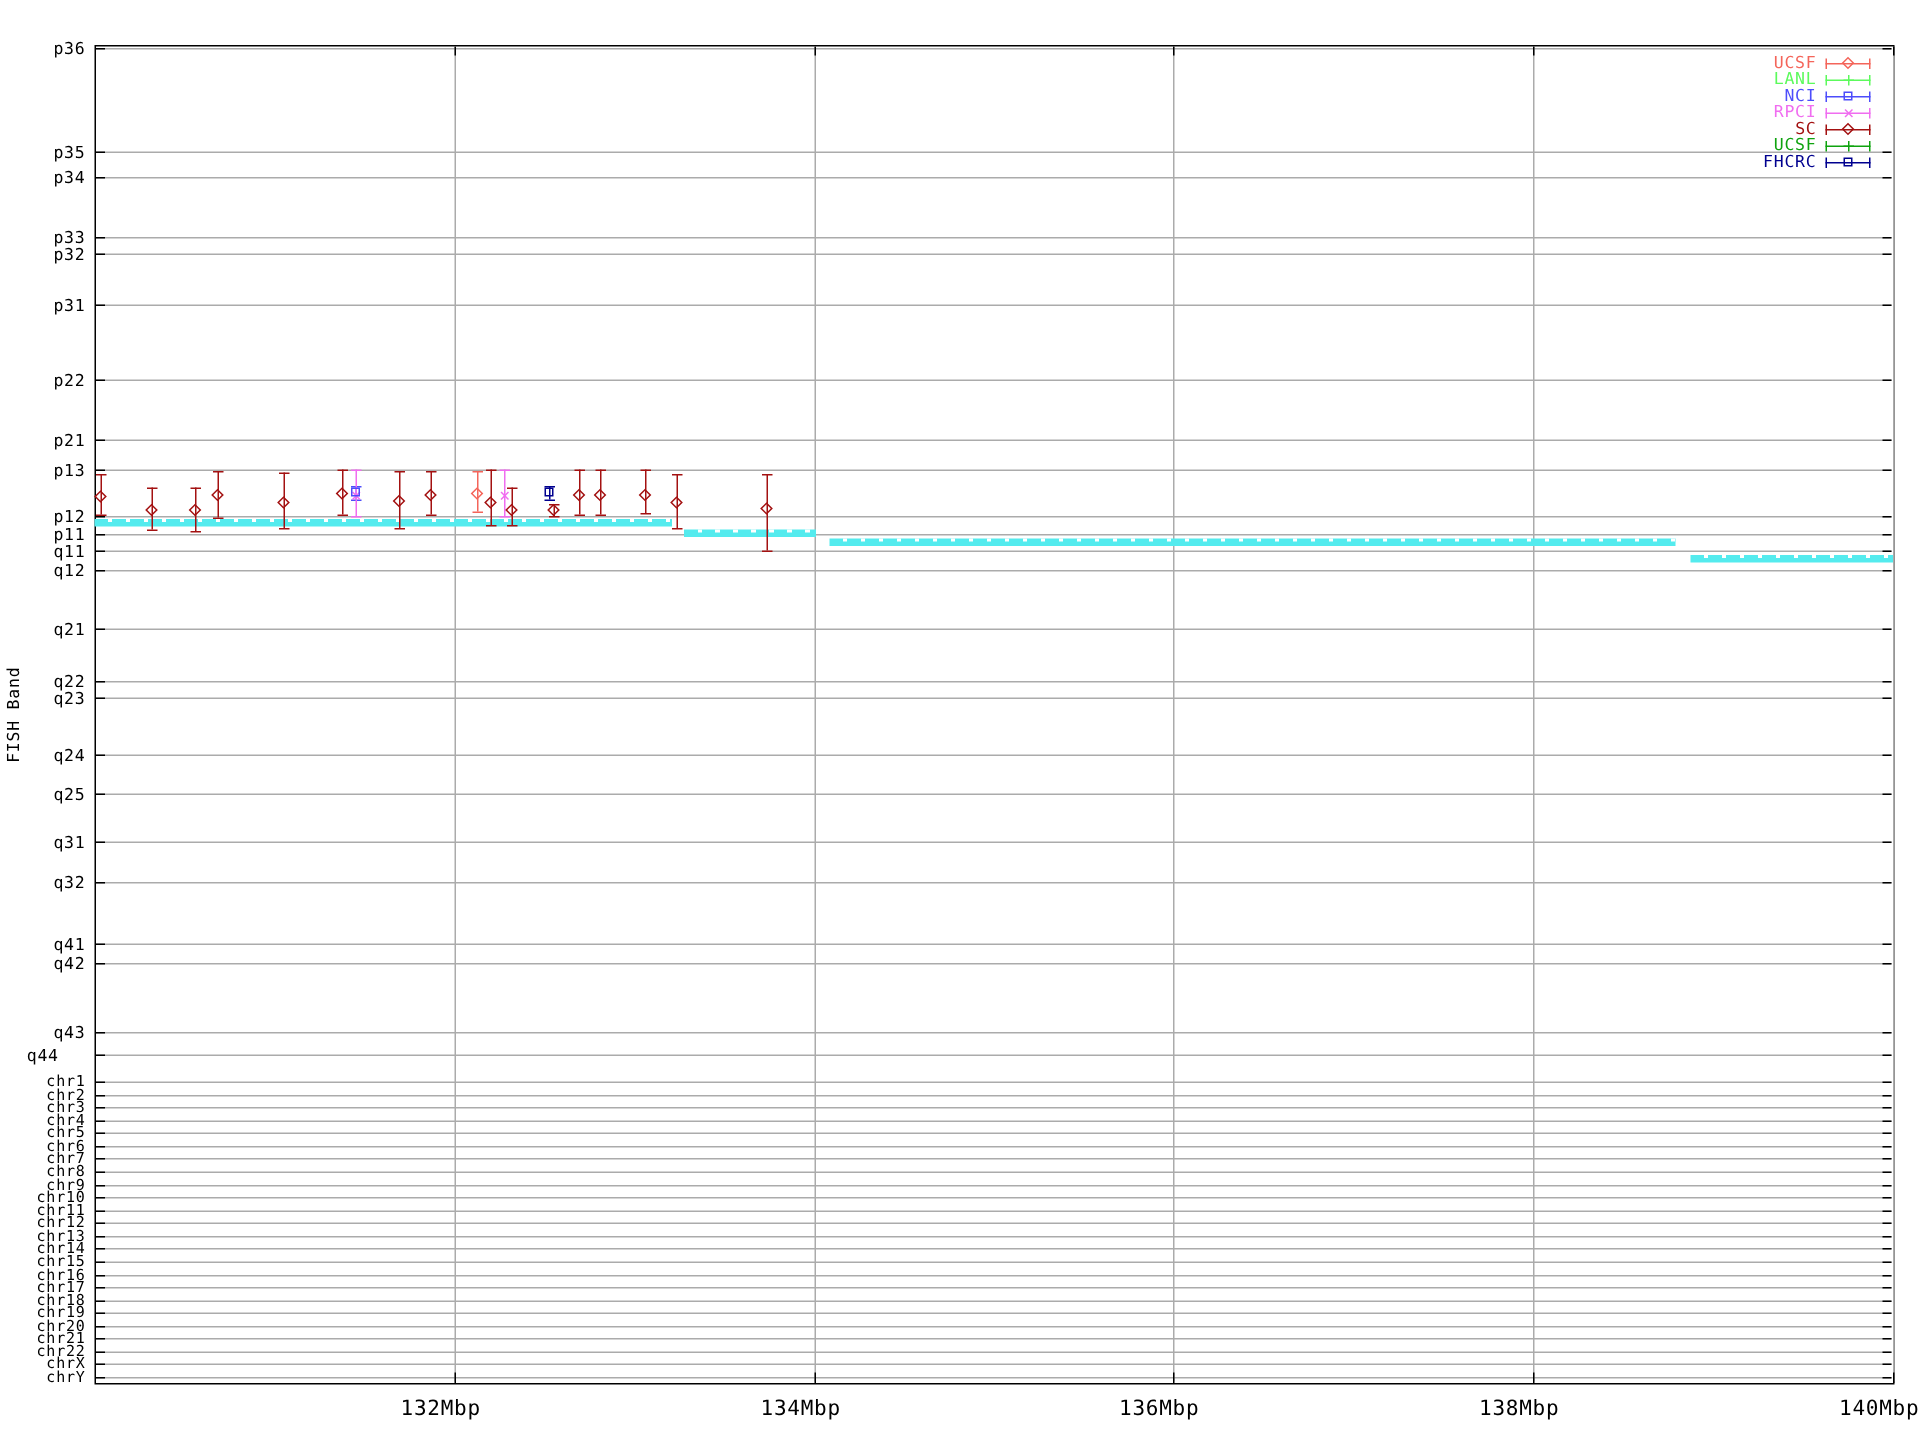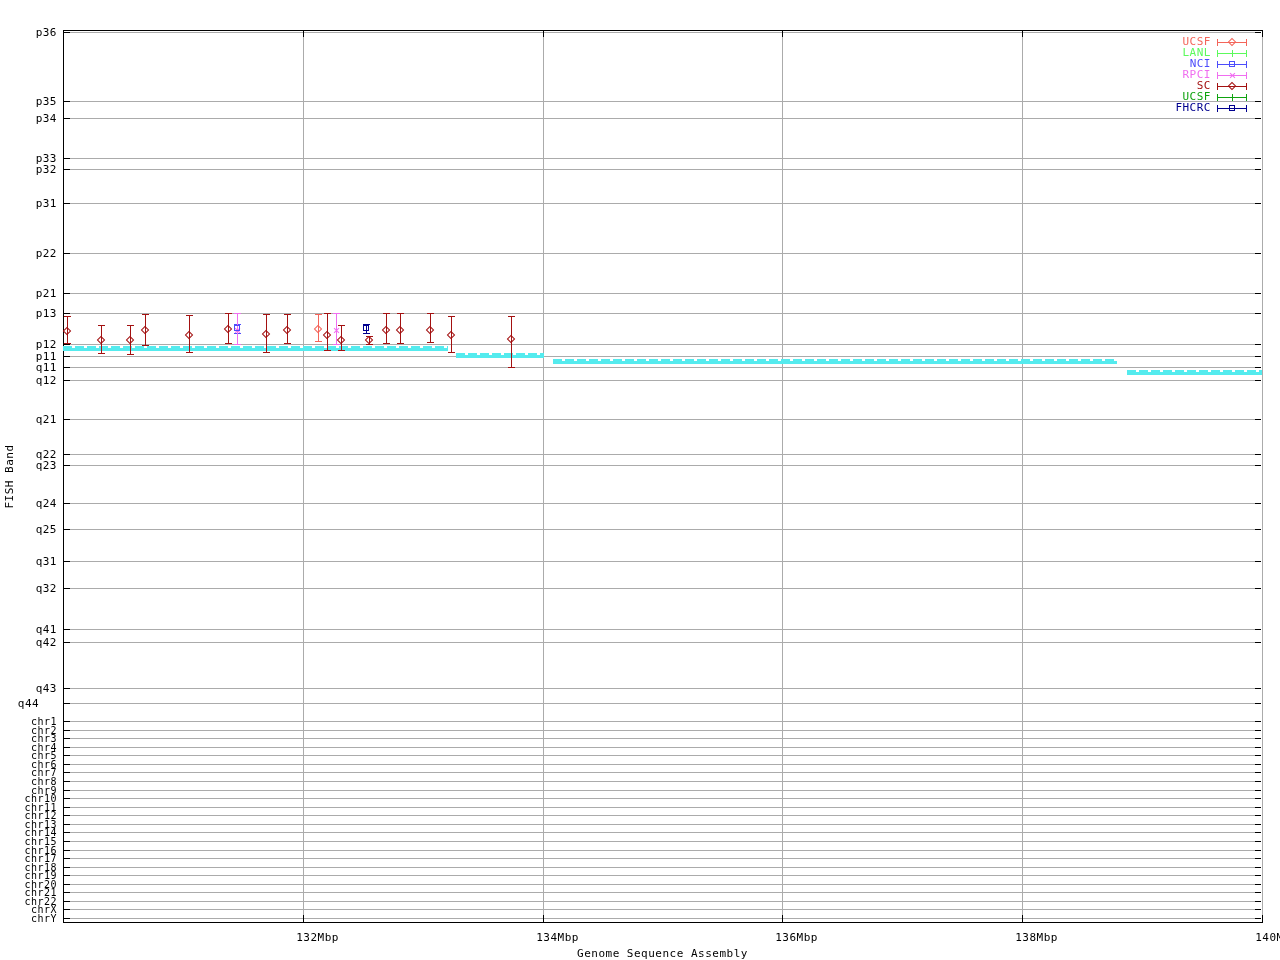--- a/index.html
+++ b/index.html
@@ -12,35 +12,34 @@
   .ylabel{position:absolute;left:-41px;top:470px;width:100px;text-align:center;
           font-size:11px;letter-spacing:.5px;transform:rotate(-90deg);}
   .frame{position:absolute;left:63px;top:30px;width:1198px;height:891px;
          border:1px solid #000;box-sizing:content-box;}
   .hgrid{position:absolute;left:64px;width:1197px;height:1px;background:#ababab;}
   .vgrid{position:absolute;top:31px;height:890px;width:1px;background:#ababab;}
   .tick{position:absolute;background:#000;}
   .ylab{position:absolute;left:0;width:57px;text-align:right;font-size:11px;
         letter-spacing:.5px;line-height:11px;white-space:pre;}
   .ylab.sm{font-size:10px;line-height:9px;}
-  .xlab{position:absolute;width:72px;text-align:right;font-size:11px;
+  .xlab{position:absolute;width:72px;text-align:left;font-size:14px;
         letter-spacing:.5px;top:931px;}
   .band{position:absolute;height:5px;}
   .banddash{position:absolute;height:2px;}
   .ebar,.ecap{position:absolute;}
   .mk{position:absolute;box-sizing:border-box;background:transparent;}
   .leglab{position:absolute;text-align:right;font-size:11px;letter-spacing:.5px;
           line-height:12px;width:90px;}
 </style>
 </head>
 <body>
 
 <div class="page" id="page">
   <div class="ylabel">FISH Band</div>
-  <div class="xlabel">Genome Sequence Assembly</div>
   <div class="frame"></div>
 <div class="hgrid" style="top: 32px;"></div>
     <div class="tick" style="left: 64px; top: 32px; width: 6px; height: 1px;"></div>
     <div class="tick" style="left: 1255px; top: 32px; width: 6px; height: 1px;"></div>
     <div class="ylab" style="top: 27px;">p36</div>
     <div class="hgrid" style="top: 101px;"></div>
     <div class="tick" style="left: 64px; top: 101px; width: 6px; height: 1px;"></div>
     <div class="tick" style="left: 1255px; top: 101px; width: 6px; height: 1px;"></div>
     <div class="ylab" style="top: 96px;">p35</div>
     <div class="hgrid" style="top: 118px;"></div>

